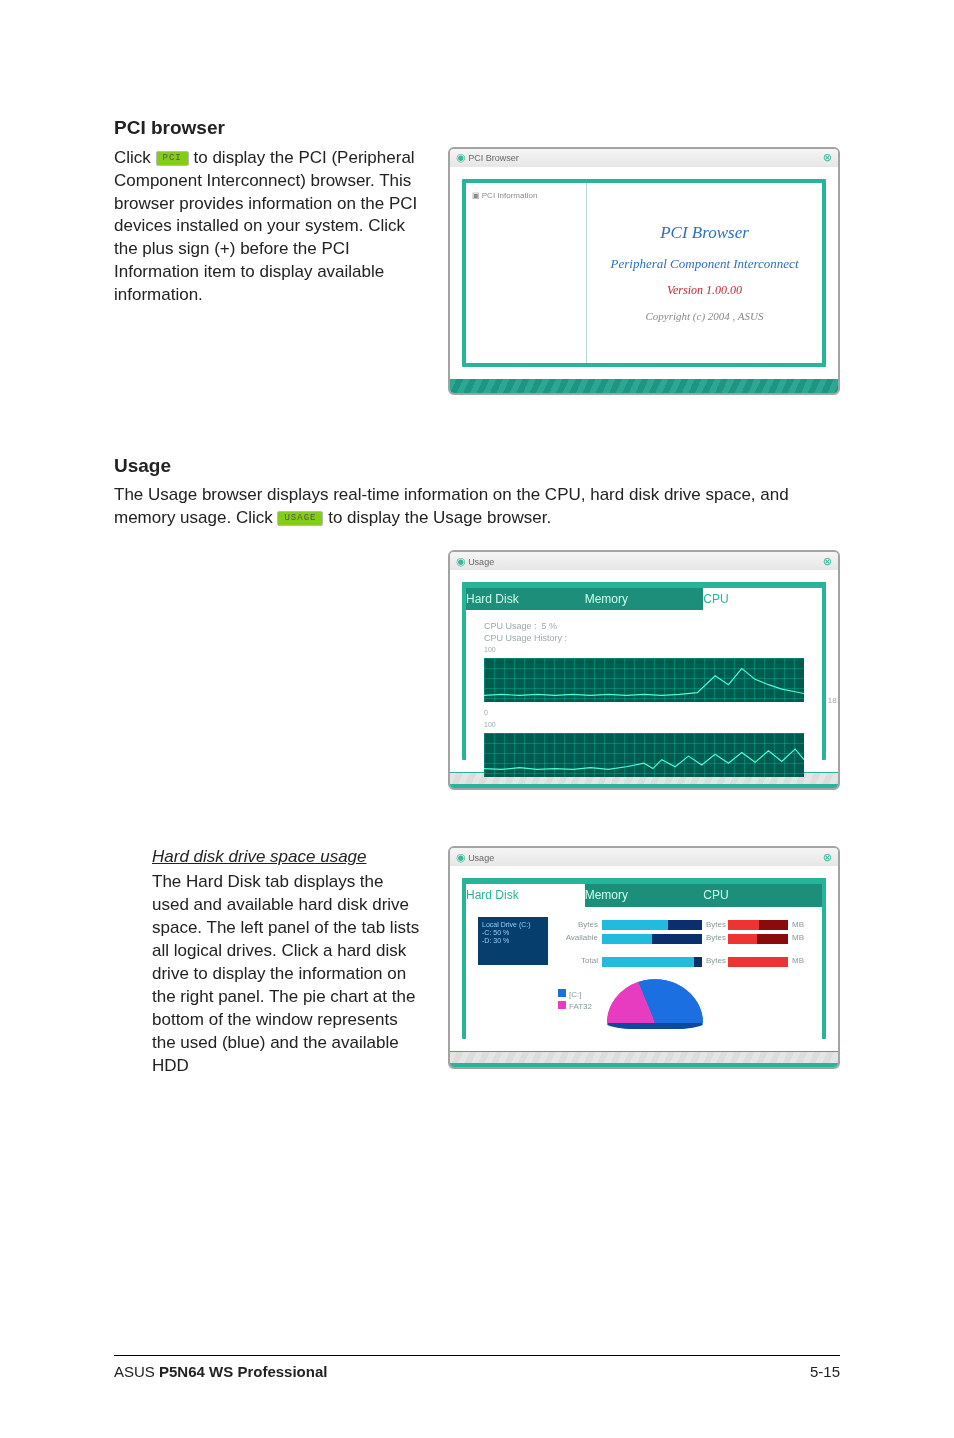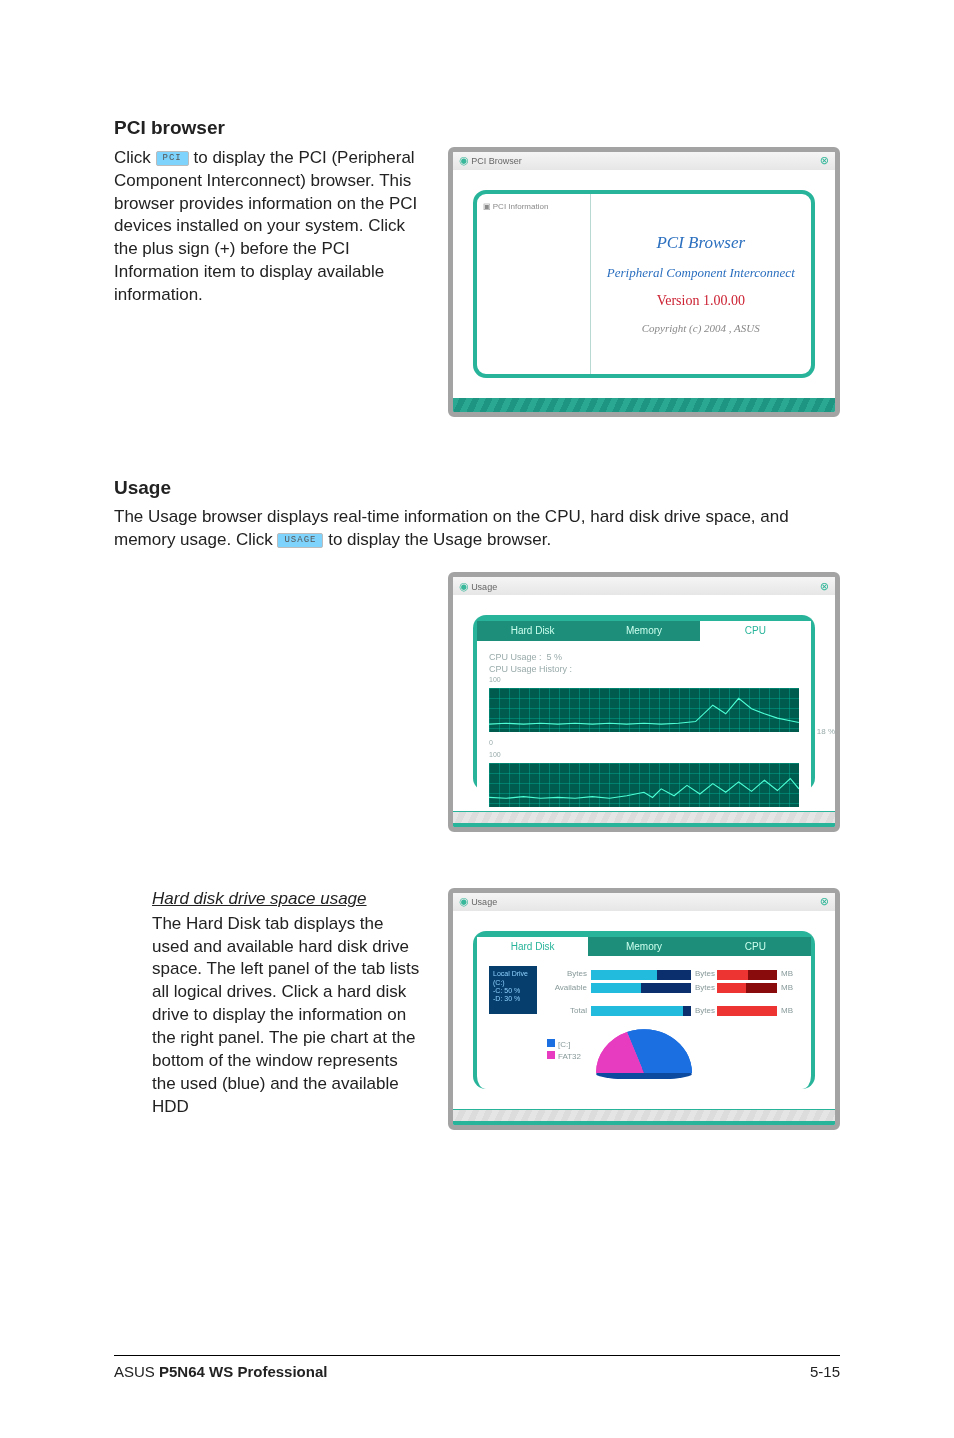--- a/index.html
+++ b/index.html
@@ -21,21 +21,21 @@
   .row {
     display: flex;
     gap: 28px;
     align-items: flex-start;
   }
   .col-text { flex: 1 1 0; }
   .col-img  { flex: 0 0 auto; }
   .inline-icon {
     display: inline-block;
     vertical-align: middle;
-    background: #7dd3fc;
+    background: #84cc16;
     color: #555;
     font: 9px/1 "Courier New", monospace;
     padding: 2px 6px;
     border: 1px solid #bcbcbc;
     border-radius: 2px;
     letter-spacing: 1px;
   }
   .usage-intro { margin-bottom: 20px; }
   .sub-block {
     display: flex;
@@ -45,39 +45,39 @@
   }
   .sub-text { flex: 1 1 0; padding-left: 38px; }
   .sub-head {
     font-style: italic;
     text-decoration: underline;
     margin-bottom: 2px;
   }
   
   .win {
     width: 392px;
-    border: 5px solid #a3a3a3;
+    border: 2px solid #a3a3a3;
     border-radius: 6px;
     background: #fff;
     box-shadow: 0 0 0 1px #fff inset;
     overflow: hidden;
   }
   .win .titlebar {
     height: 18px;
     background: linear-gradient(#f5f5f5,#e6e6e6);
     display:flex; align-items:center; padding:0 6px;
     font-size: 9px; color:#666;
     justify-content: space-between;
   }
   .win .titlebar .dot { color:#39b89b; font-size:11px; }
   .win .titlebar .close { color:#2fb597; font-size:11px; }
   .win .body {
     border: 4px solid #28b49a;
-    border-radius: 13px;
-    margin: 20px;
+    border-radius: 1px;
+    margin: 12px;
   }
   .win.pci .content {
     display:flex; height: 180px;
   }
   .win.pci .left {
     width: 34%;
     border-right: 1px solid #b8d8d2;
     font-size: 8px; color:#8a8a8a;
     padding: 8px 6px;
   }
@@ -85,40 +85,40 @@
   .win.pci .right {
     flex:1;
     display:flex; flex-direction:column;
     align-items:center; justify-content:center;
     gap: 10px;
     font-family: "Comic Sans MS", cursive;
     color:#2b6fbf;
   }
   .win.pci .right .t1 { font-size:17px; font-style:italic; }
   .win.pci .right .t2 { font-size:13px; font-style:italic; text-align:center; }
-  .win.pci .right .ver { font-size:14px; color:#c23; }
+  .win.pci .right .ver { font-size:12px; color:#c23; font-style:italic; }
   .win.pci .right .cr  { font-size:11px; color:#888; font-style:italic; }
   .win .footer {
     height: 14px;
     background: repeating-linear-gradient(115deg,#2aa891 0 6px,#1e9583 6px 12px);
   }
   
   .win.usage .tabs {
     display:flex; background:#28b49a; padding-top:2px;
   }
   .win.usage .tabs .tab {
-    flex:1; text-align:center;
-    font-size:10px; padding:3px 0;
+    flex:1; text-align:left;
+    font-size:12px; padding:3px 0;
     background:#1c8e7a; color:#cfe;
   }
   .win.usage .tabs .tab.active {
     background:#fff; color:#28b49a;
   }
   .win.usage.cpu .area {
-    background:#fff; padding:10px 12px;
+    background:#fff; padding:10px 18px;
     font-size:9px; color:#9aa; height:150px;
     position:relative;
   }
   .graphbox {
     height:44px; margin:4px 0 6px;
     background:#005b4f;
     background-image:
       repeating-linear-gradient(to right, rgba(0,200,170,.35) 0 1px, transparent 1px 10px),
       repeating-linear-gradient(to bottom, rgba(0,200,170,.35) 0 1px, transparent 1px 10px);
     position:relative;

